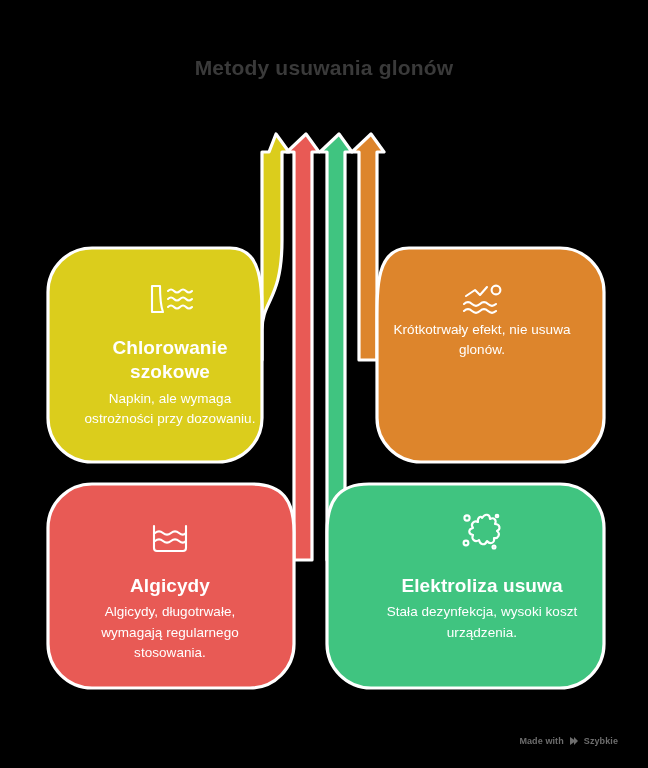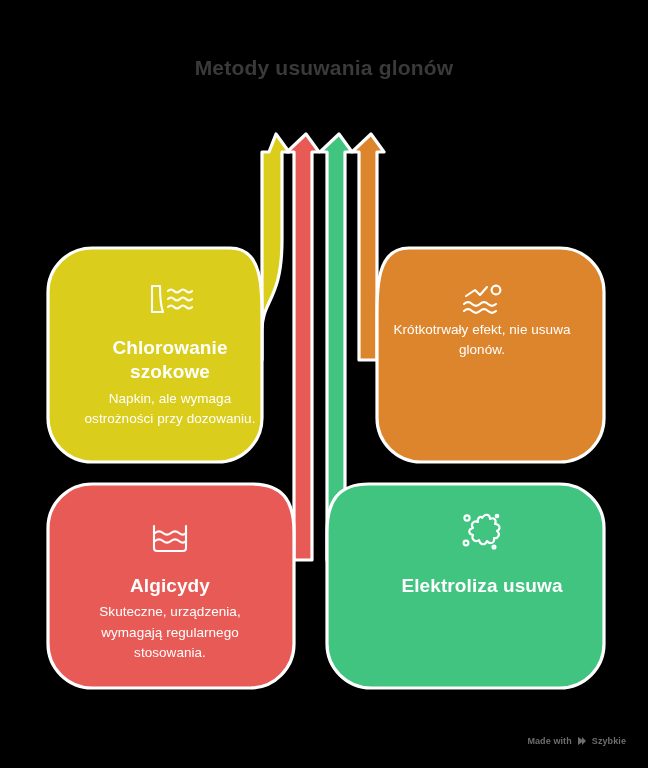--- a/index.html
+++ b/index.html
@@ -49,21 +49,21 @@
   }
 
   
   #card-chlor { left:48px;  top:240px; width:244px; height:222px; padding-top:30px; }
   #card-vitc  { left:360px; top:240px; width:244px; height:222px; padding-top:30px; }
   #card-algi  { left:48px;  top:482px; width:244px; height:206px; padding-top:26px; }
   #card-elek  { left:360px; top:482px; width:244px; height:206px; padding-top:26px; }
 
   .footer {
     position:absolute;
-    right:22px; bottom:22px;
+    right:30px; bottom:22px;
     display:flex; align-items:center; gap:5px;
     font-size:9px;
     font-weight:bold;
     color:#6d6d6d;
     letter-spacing:0.1px;
   }
   .footer .napkin-mark { display:flex; align-items:center; }
 </style>
 </head>
 <body>
@@ -170,21 +170,21 @@
 
   <div class="card" id="card-algi">
     <div class="card-icon">
       <svg width="42" height="32" viewBox="0 0 42 32" fill="none" stroke="#ffffff" stroke-width="2.1" stroke-linecap="round" stroke-linejoin="round">
         <path d="M5 4 L5 26 A3 3 0 0 0 8 29 L34 29 A3 3 0 0 0 37 26 L37 4"></path>
         <path d="M6 11 q4 -3.4 8 0 t8 0 t8 0 t7 0"></path>
         <path d="M6 19 q4 -3.4 8 0 t8 0 t8 0 t7 0"></path>
       </svg>
     </div>
     <div class="card-title">Algicydy</div>
-    <div class="card-desc">Skuteczne, urządzenia, wymagają regularnego stosowania.</div>
+    <div class="card-desc">Algicydy, długotrwałe, wymagają regularnego stosowania.</div>
   </div>
 
   <div class="card" id="card-elek">
     <div class="card-icon">
       <svg width="48" height="44" viewBox="0 0 48 44" fill="none" stroke="#ffffff" stroke-width="2.1" stroke-linecap="round" stroke-linejoin="round">
         <path d="M24 8
                  c3 -5 8 -4 8 1
                  c4 -2 7 1 5 5
                  c5 0 6 5 2 7
                  c4 3 1 8 -3 7
@@ -194,20 +194,21 @@
                  c-5 -1 -5 -6 0 -7
                  c-3 -4 1 -8 5 -6
                  c-1 -4 3 -7 4 -4 Z"></path>
         <circle cx="9" cy="8" r="2.6"></circle>
         <circle cx="8" cy="33" r="2.4"></circle>
         <circle cx="39" cy="6" r="1.3"></circle>
         <circle cx="36" cy="37" r="1.5"></circle>
       </svg>
     </div>
     <div class="card-title">Elektroliza usuwa</div>
+    <div class="card-desc">Stała dezynfekcja, wysoki koszt urządzenia.</div>
   </div>
 
   <div class="footer">
     <span>Made with</span>
     <span class="napkin-mark">
       <svg width="10" height="10" viewBox="0 0 10 10">
         <path d="M1 1 L1 9 L5 6.2 L5 9 L9 5 L5 1 L5 3.8 Z" fill="#6d6d6d"></path>
       </svg>
     </span>
     <span>Szybkie</span>

